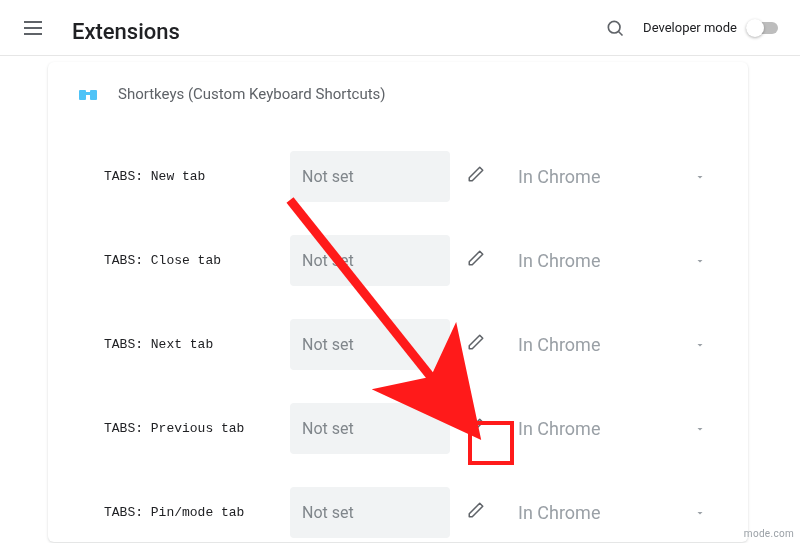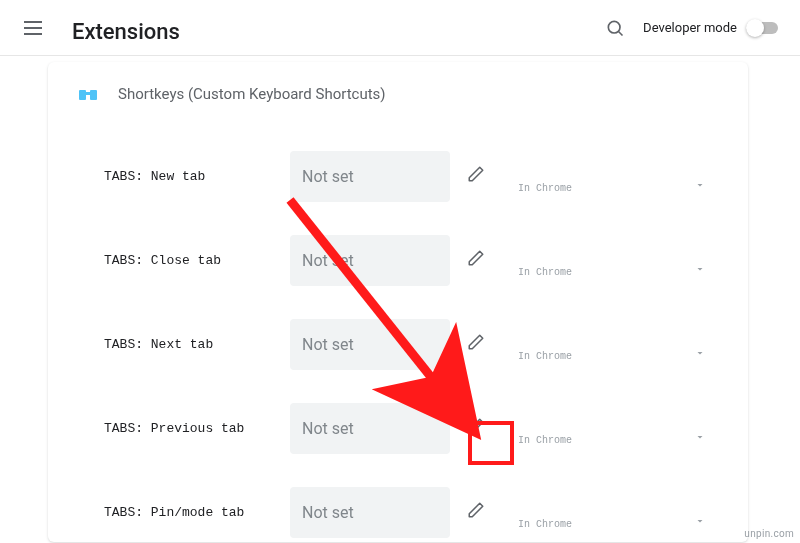--- a/index.html
+++ b/index.html
@@ -116,27 +116,26 @@
     display: flex;
     align-items: center;
     justify-content: center;
     margin-left: 6px;
     cursor: pointer;
   }
   .scope-box {
     flex: 1;
     height: 36px;
     display: flex;
-    align-items: flex-end;
+    align-items: center;
     padding: 0 14px 0 14px;
-    font-size: 10px;
+    font-size: 18px;
     color: #9aa0a6;
     margin-left: 8px;
     position: relative;
-    font-family: Liberation Mono, monospace;
   }
   .scope-caret {
     margin-left: auto;
   }
   .highlight-box {
     position: absolute;
     border: 4px solid #ff1a1a;
     pointer-events: none;
   }
   .arrow-svg {
@@ -292,13 +291,13 @@
 <svg class="arrow-svg" style="left:280px; top:190px;" width="220" height="260">
   <defs>
     <marker id="ah" markerWidth="14" markerHeight="14" refX="10" refY="6" orient="auto">
       <path d="M0,0 L12,6 L0,12 L3,6 z" fill="#ff1a1a"></path>
     </marker>
   </defs>
   <line x1="10" y1="10" x2="190" y2="236" stroke="#ff1a1a" stroke-width="9" marker-end="url(#ah)"></line>
 </svg>
 <div class="highlight-box" style="left:468px; top:421px; width:46px; height:44px;"></div>
 
-<div class="watermark">unpin.com</div>
+<div class="watermark">mode.com</div>
 
 </body></html>

